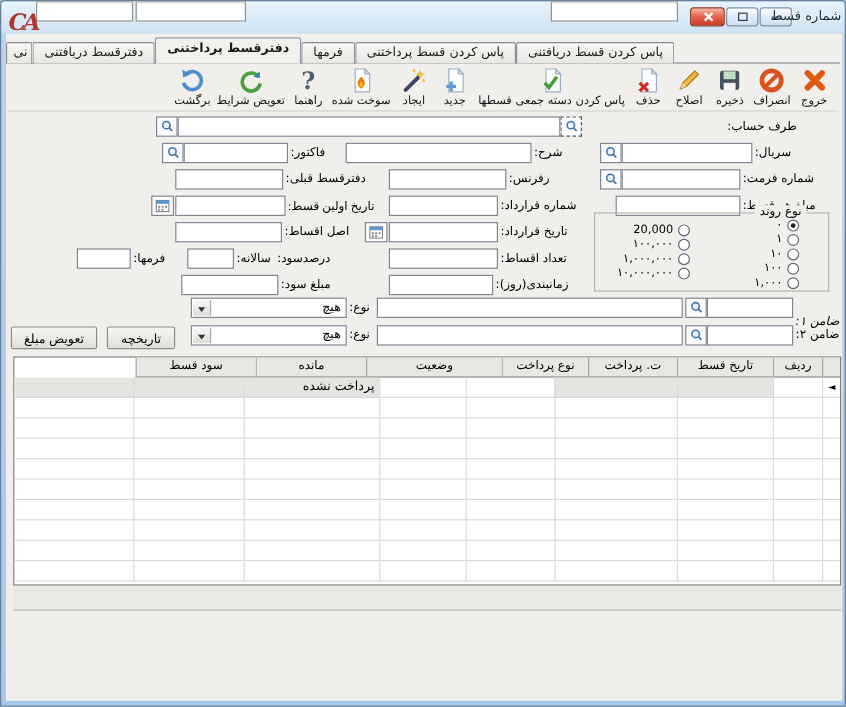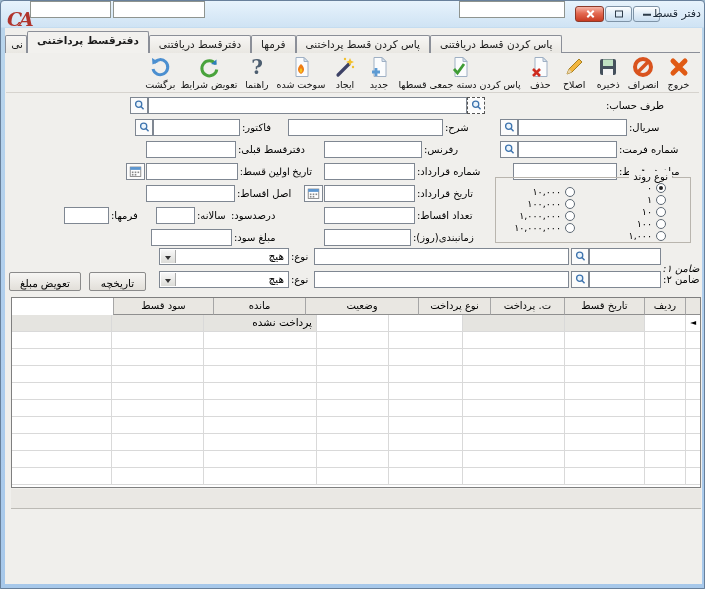--- a/index.html
+++ b/index.html
@@ -97,29 +97,29 @@
       <div class="cap-btn close">
           <span class="glyph-x"></span>
         </div>
       <div class="cap-btn">
           <span class="glyph-max"></span>
         </div>
       <div class="cap-btn">
           <span class="glyph-min"></span>
         </div>
     </div>
-    <div class="title-text">دفتر قسط</div>
+    <div class="title-text">شماره قسط</div>
   </div>
 
   <div class="client"></div>
 
   <div class="tabs" id="tabs">
       <div class="tab clipped">نی</div>
+      <div class="tab">دفترقسط دریافتنی</div>
       <div class="tab active">دفترقسط پرداختنی</div>
-      <div class="tab">دفترقسط دریافتنی</div>
       <div class="tab">فرمها</div>
       <div class="tab">پاس کردن قسط پرداختنی</div>
       <div class="tab">پاس کردن قسط دریافتنی</div>
     </div>
   <div class="tabline"></div>
 
   <div class="toolbar">
     <div class="tbtn">
       <span class="ticon"><svg viewBox="0 0 24 24">
             <path d="M6 6 L18 18 M18 6 L6 18" stroke="#e05a14" stroke-width="5" stroke-linecap="round" fill="none"></path>
@@ -297,21 +297,21 @@
           <span>۱۰۰</span>
         </div>
         <div class="rrow" style="right: 24px; top: 52px;">
           <span class="radio"></span>
           <span>۱,۰۰۰</span>
         </div>
       </div>
     <div id="round-left">
         <div class="rrow" style="right: 115px; top: 8px;">
           <span class="radio"></span>
-          <span>۱۰,۰۰۰</span>
+          <span>20,000</span>
         </div>
         <div class="rrow" style="right: 115px; top: 20px;">
           <span class="radio"></span>
           <span>۱۰۰,۰۰۰</span>
         </div>
         <div class="rrow" style="right: 115px; top: 32px;">
           <span class="radio"></span>
           <span>۱,۰۰۰,۰۰۰</span>
         </div>
         <div class="rrow" style="right: 115px; top: 44px; text-align: right;">

